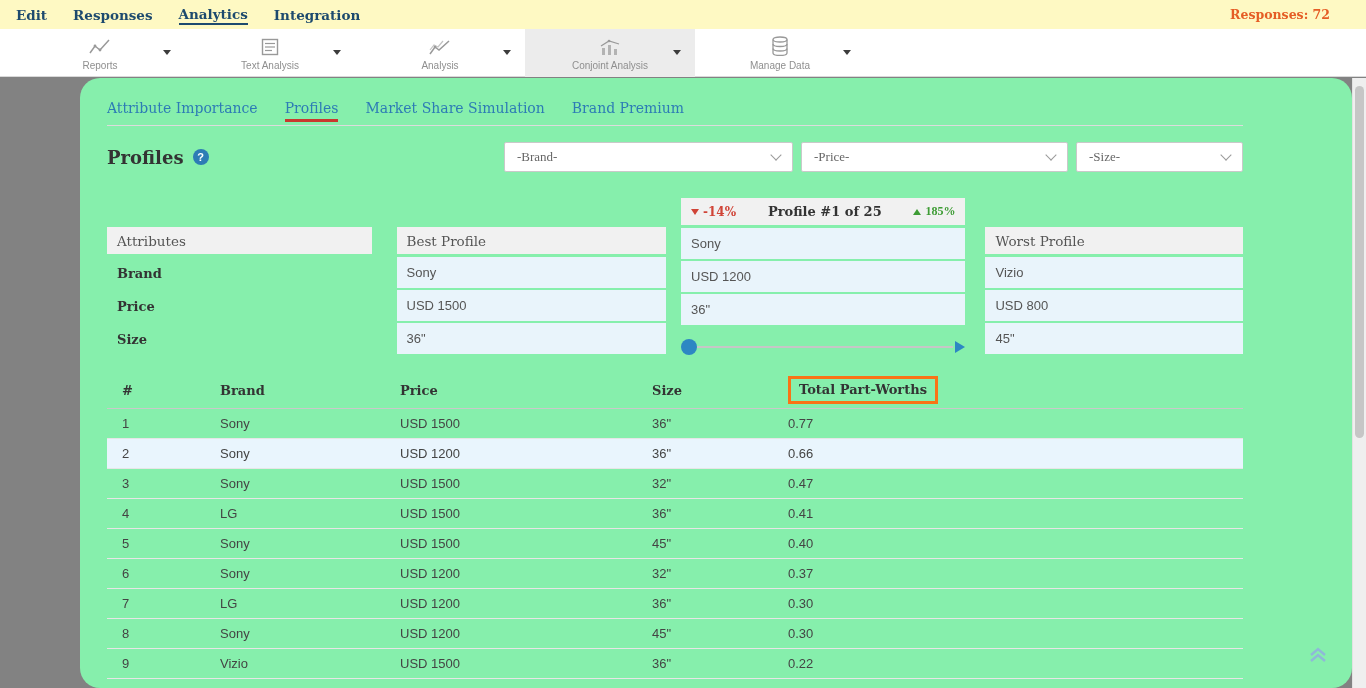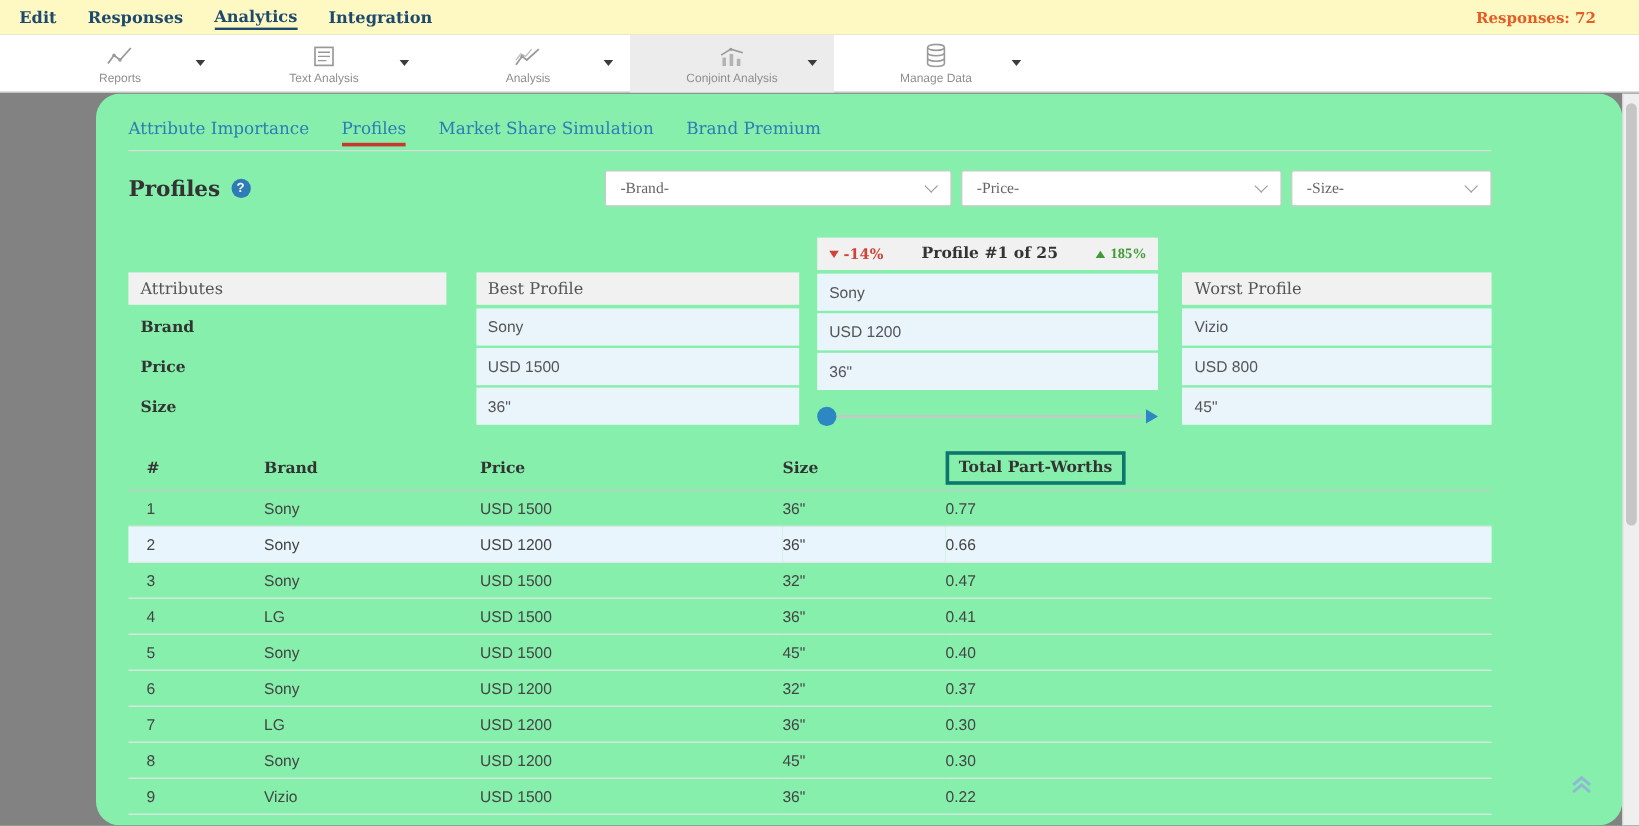--- a/index.html
+++ b/index.html
@@ -84,21 +84,21 @@
   .slider .arrow { position:absolute; right:0; top:3px; width:0; height:0;
     border-top:6px solid transparent; border-bottom:6px solid transparent; border-left:10px solid #2d87c3; }
 
   
   table { width:100%; border-collapse:collapse; margin-top:18px; }
   th { text-align:left; font-family:"DejaVu Serif", serif; font-size:13px; font-weight:700; color:#333;
     padding:6px 0 8px; border-bottom:1px solid #c9c9c9; }
   td { font-size:13px; color:#444; padding:7px 0; border-bottom:1px solid #e6e6e6; }
   th:first-child, td:first-child { padding-left:15px; }
   tr.hl td { background:#e9f5fd; }
-  .red-box { display:inline-block; border:3px solid #0f766e; padding:3px 8px 4px; margin:-4px 0; }
+  .red-box { display:inline-block; border:3px solid #f97316; padding:3px 8px 4px; margin:-4px 0; }
 
   
   .scroll-top { position:absolute; right:24px; bottom:20px; cursor:pointer; }
   .scrollbar { position:absolute; top:78px; right:0; bottom:0; width:14px; background:#efefef;
     border-left:1px solid #e2e2e2; }
   .scrollbar .thumb { position:absolute; top:8px; left:2px; width:9px; height:352px; border-radius:5px;
     background:#c6c6c6; cursor:pointer; }
 </style>
 </head>
 <body>

